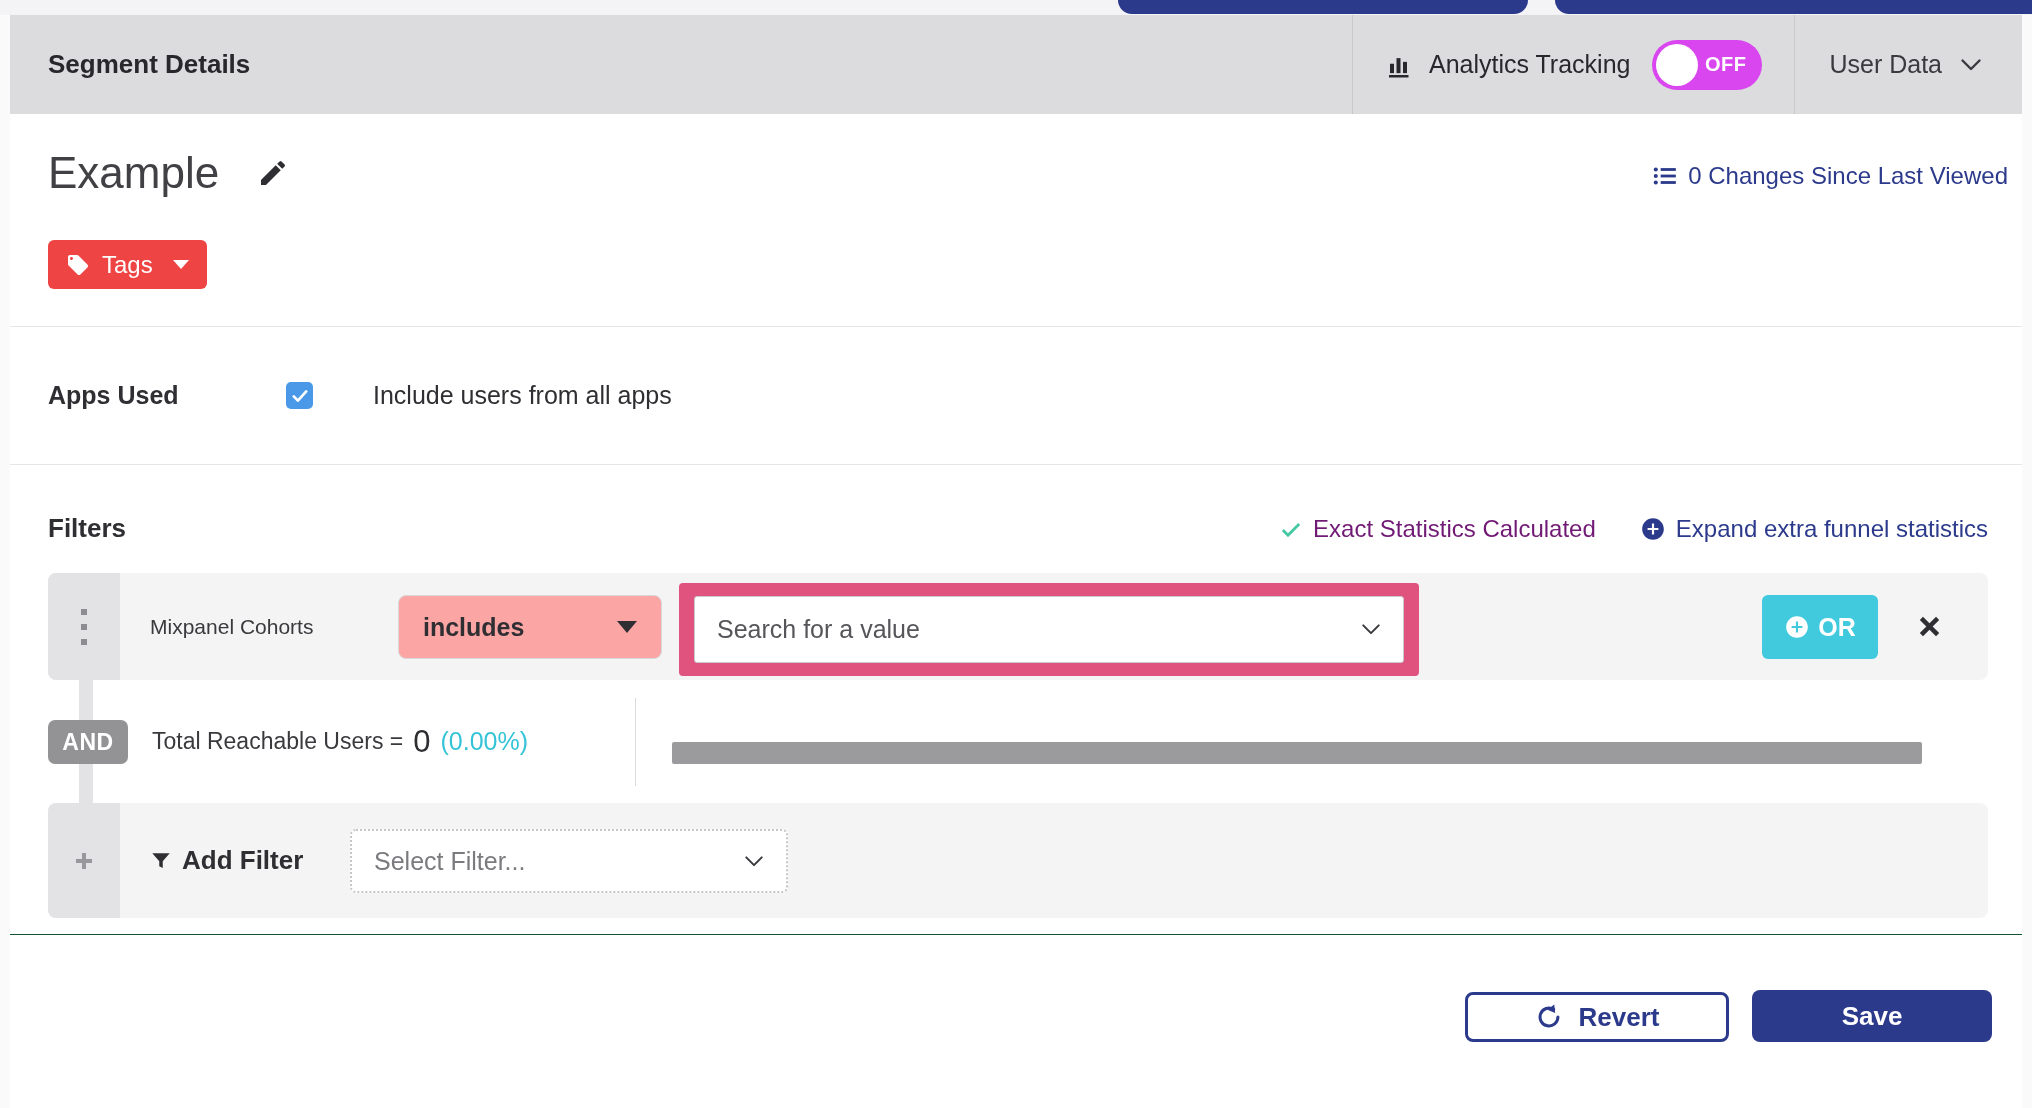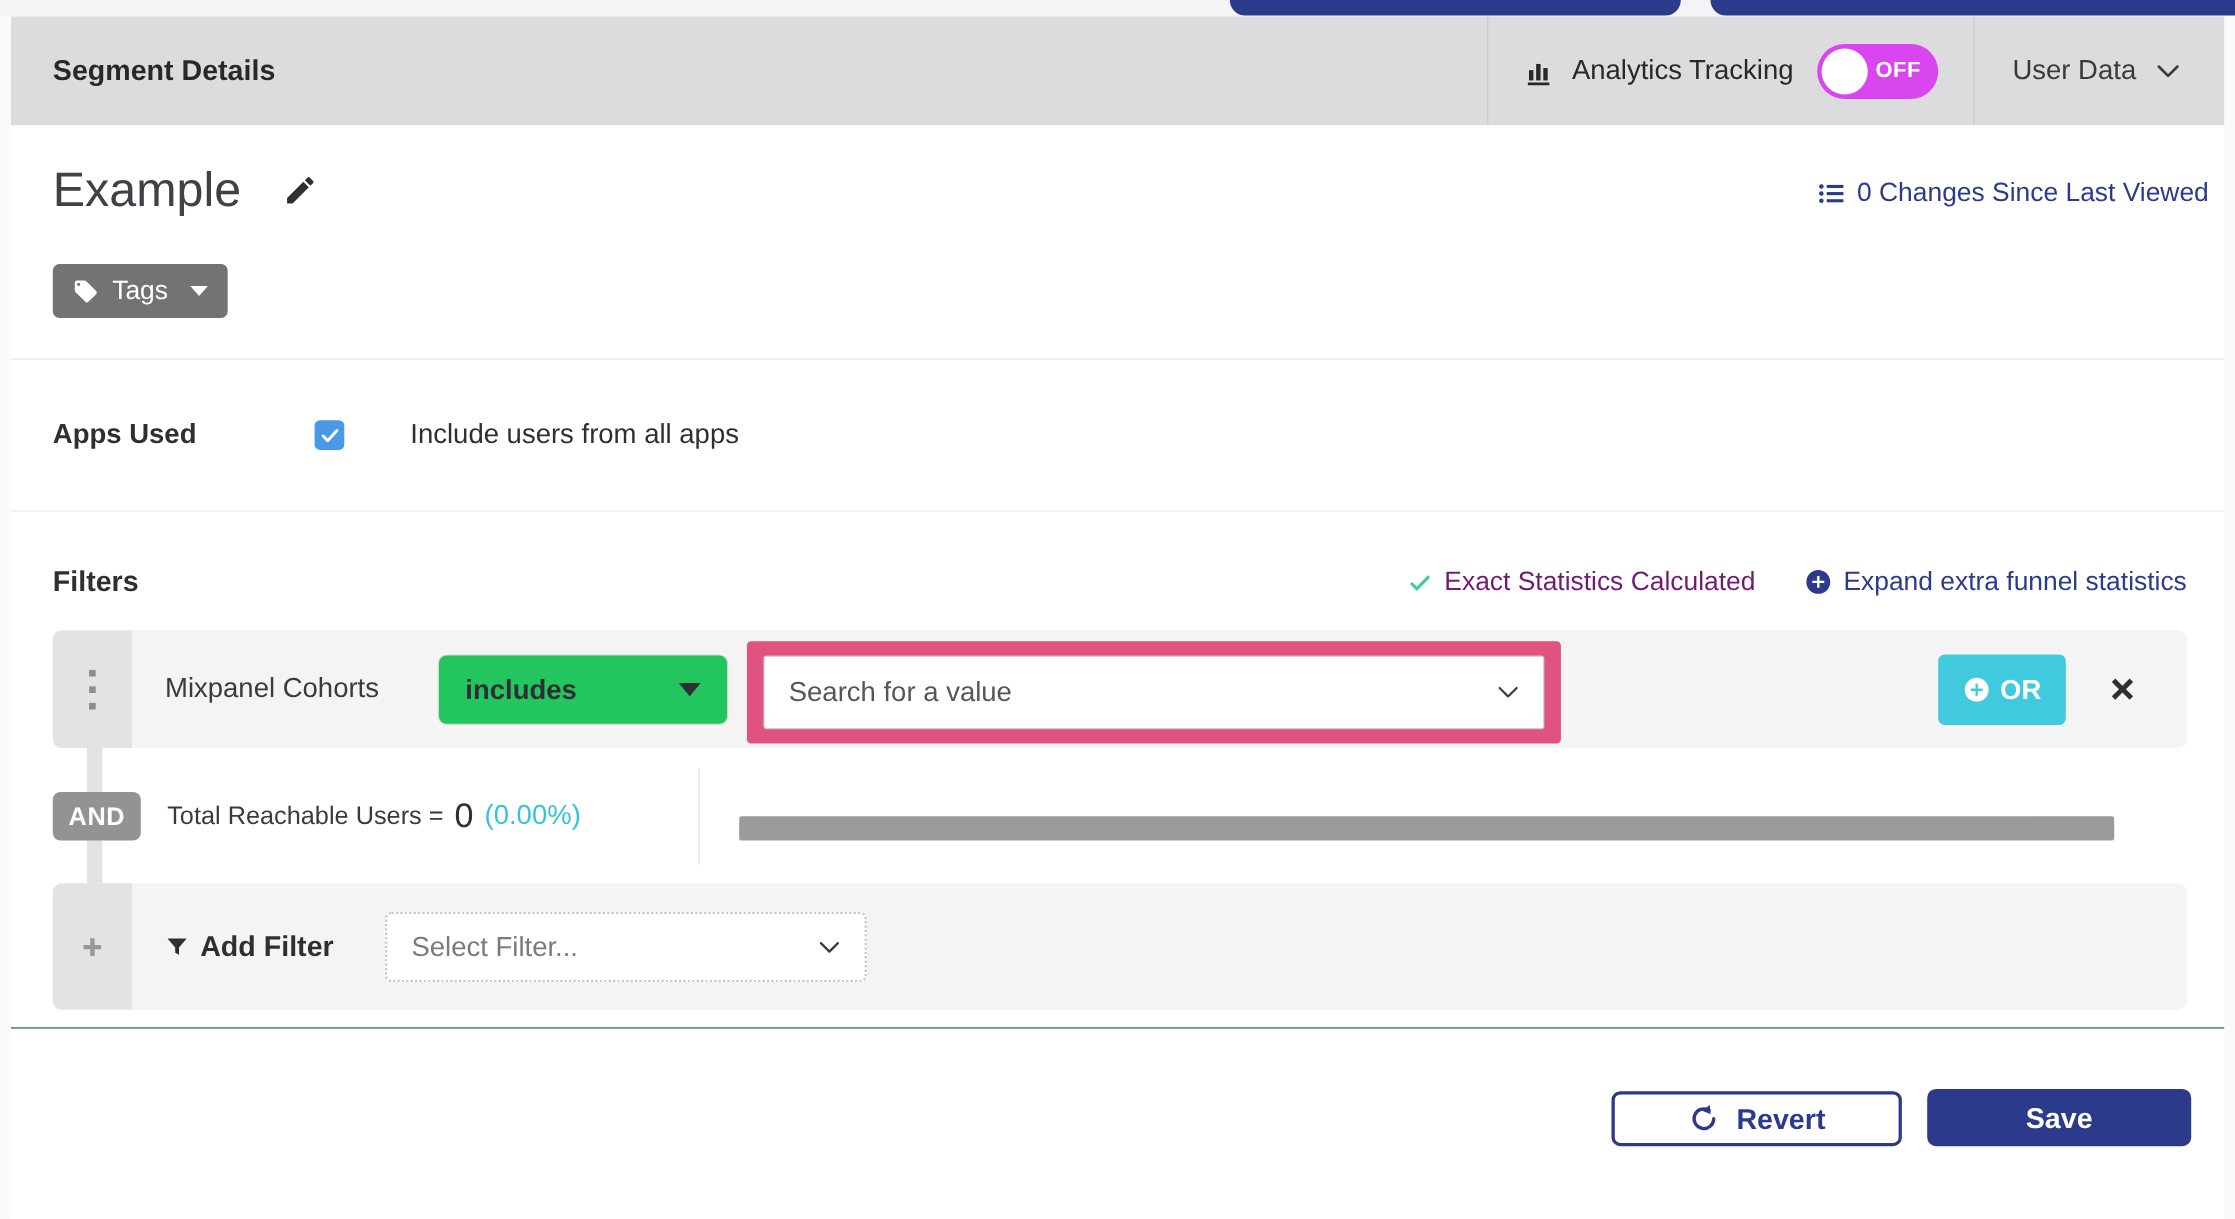--- a/index.html
+++ b/index.html
@@ -29,42 +29,42 @@
   .hb-userdata { display:flex; align-items:center; gap:18px; padding:0 40px 0 34px; font-size:25px; font-weight:500; color:#3a3a3e; cursor:pointer; }
 
   
   .panel { position:absolute; top:114px; left:10px; width:2012px; height:994px; background:#fff; }
 
   .section-a { position:relative; height:213px; border-bottom:1px solid #e6e6e8; }
   .title-row { position:absolute; left:38px; top:34px; display:flex; align-items:center; gap:38px; }
   .segment-name { font-size:44px; font-weight:400; color:#414145; }
   .pencil-btn { cursor:pointer; display:flex; }
   .changes-link { position:absolute; right:14px; top:48px; display:flex; align-items:center; gap:10px; color:#2c3a8c; font-size:24px; font-weight:500; cursor:pointer; }
-  .tags-btn { position:absolute; left:38px; top:126px; height:49px; background:#737373; border-radius:6px; display:flex; align-items:center; gap:12px; padding:0 18px; color:#fff; font-size:24px; cursor:pointer; }
+  .tags-btn { position:absolute; left:38px; top:126px; height:49px; background:#ef4444; border-radius:6px; display:flex; align-items:center; gap:12px; padding:0 18px; color:#fff; font-size:24px; cursor:pointer; }
   .caret-down-white { width:0; height:0; border-left:8px solid transparent; border-right:8px solid transparent; border-top:9px solid #fff; margin-left:8px; }
 
   .section-b { position:relative; height:138px; border-bottom:1px solid #e6e6e8; display:flex; align-items:center;gap:48px; }
   .apps-label { margin-left:38px; width:190px; font-size:25px; font-weight:bold; color:#2f2f33; }
   .checkbox { width:27px; height:27px; border-radius:5px; background:#4a99e8; display:flex; align-items:center; justify-content:center; cursor:pointer; flex:none; }
   .checkbox-label { margin-left:12px; font-size:25px; color:#2f2f33; }
 
   .section-c { position:relative; height:470px; border-bottom:1px solid #14532d; }
   .filters-heading { position:absolute; left:38px; top:48px; font-size:26px; font-weight:bold; color:#2f2f33; }
   .stats-row { position:absolute; right:34px; top:50px; display:flex; align-items:center; gap:44px; }
   .stat-exact { display:flex; align-items:center; gap:10px; color:#701a75; font-size:24px; }
   .expand-link { display:flex; align-items:center; gap:10px; color:#2c3a8c; font-size:24px; font-weight:500; cursor:pointer; }
 
   .filter-block { position:absolute; left:38px; top:108px; width:1940px; }
   .frow { position:relative; background:#f4f4f5; border-radius:8px; }
   .frow1 { height:107px; }
   .frow2 { height:115px; }
   .handle-col { position:absolute; left:0; top:0; bottom:0; width:72px; background:#e3e3e6; border-radius:8px 0 0 8px; display:flex; flex-direction:column; align-items:center; justify-content:center; gap:9px; cursor:grab; }
   .grip-dot { width:6px; height:6px; background:#8d8d91; }
-  .frow-field { position:absolute; left:102px; top:0; height:100%; display:flex; align-items:center; font-size:25px; color:#3a3a3e; }
-  .includes-select { position:absolute; left:350px; top:22px; width:264px; height:64px; background:#22c55e; border:1px solid #d9d9db; border-radius:8px; display:flex; align-items:center; padding:0 24px; font-size:25px; font-weight:bold; color:#2f2f33; cursor:pointer; }
+  .frow-field { position:absolute; left:102px; top:0; height:100%; display:flex; align-items:center; font-size:21px; color:#3a3a3e; }
+  .includes-select { position:absolute; left:350px; top:22px; width:264px; height:64px; background:#fca5a5; border:1px solid #d9d9db; border-radius:8px; display:flex; align-items:center; padding:0 24px; font-size:25px; font-weight:bold; color:#2f2f33; cursor:pointer; }
   .caret-down-dark { width:0; height:0; border-left:10px solid transparent; border-right:10px solid transparent; border-top:12px solid #2f2f33; margin-left:auto; }
   .pink-wrap { position:absolute; left:631px; top:10px; width:740px; height:93px; background:#e0537e; border-radius:4px; padding:13px 15px; }
   .value-select { width:100%; height:100%; background:#fff; border:1px solid #c9c9cc; border-radius:3px; display:flex; align-items:center; padding:0 22px; font-size:25px; color:#55555a; cursor:pointer; }
   .or-btn { position:absolute; left:1714px; top:22px; width:116px; height:64px; background:#41c9dd; border-radius:6px; display:flex; align-items:center; justify-content:center; gap:8px; color:#fff; font-size:25px; font-weight:600; cursor:pointer; }
   .close-x { position:absolute; left:1868px; top:0; height:100%; display:flex; align-items:center; cursor:pointer; }
 
   .connector { position:absolute; left:31px; top:107px; width:14px; height:123px; background:#e3e3e6; }
   .and-row { position:relative; height:123px; }
   .and-badge { position:absolute; left:0; top:40px; width:80px; height:44px; background:#939396; border-radius:7px; color:#fff; font-size:23px; font-weight:bold; display:flex; align-items:center; justify-content:center; letter-spacing:.5px; }
   .reach-text { position:absolute; left:104px; top:0; height:100%; display:flex; align-items:center; gap:10px; white-space:nowrap; }

